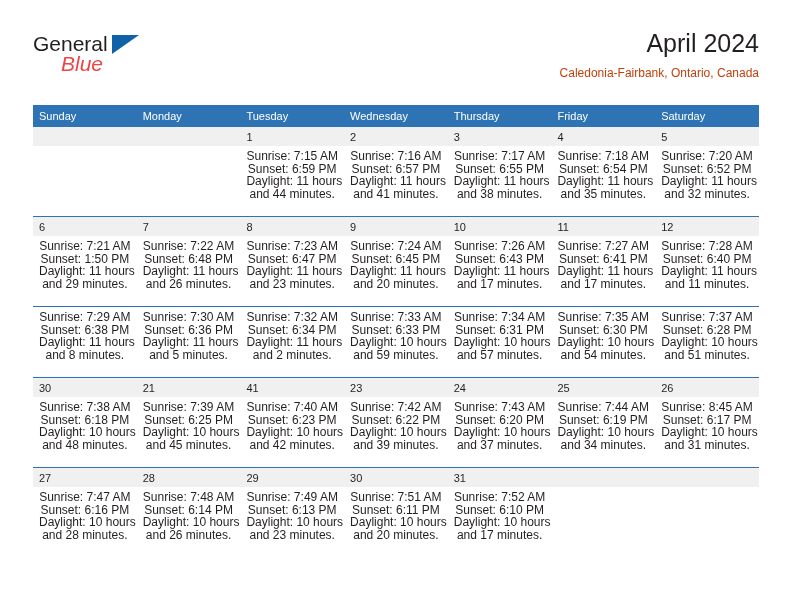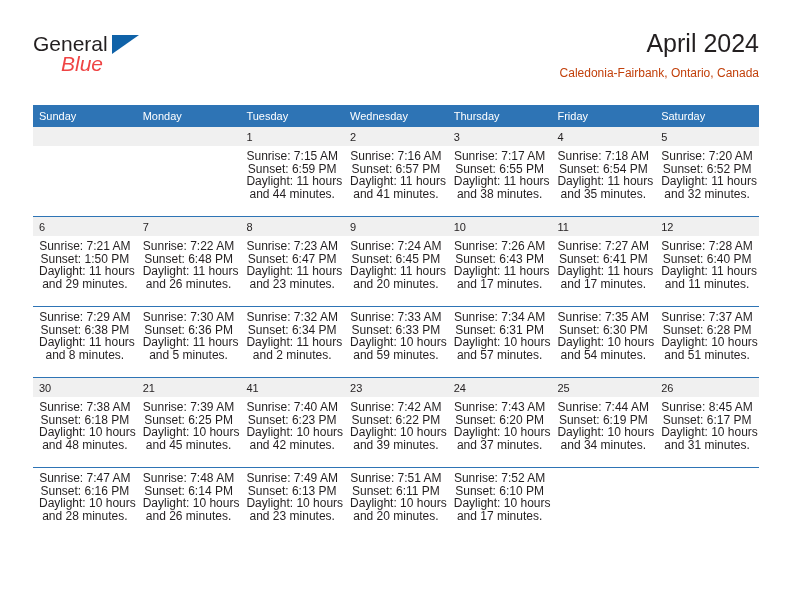--- a/index.html
+++ b/index.html
@@ -385,20 +385,29 @@
           <td>
             <span class="info-line">Sunrise: 8:45 AM</span>
             <span class="info-line">Sunset: 6:17 PM</span>
             <span class="info-line">Daylight: 10 hours</span>
             <span class="info-line">and 31 minutes.</span>
           </td>
         </tr>
         <tr class="week-sep">
           <td colspan="7"></td>
         </tr>
+        <tr class="daynum-row">
+          <td>27</td>
+          <td>28</td>
+          <td>29</td>
+          <td>30</td>
+          <td>31</td>
+          <td class="empty"></td>
+          <td class="empty"></td>
+        </tr>
         <tr class="info-row">
           <td>
             <span class="info-line">Sunrise: 7:47 AM</span>
             <span class="info-line">Sunset: 6:16 PM</span>
             <span class="info-line">Daylight: 10 hours</span>
             <span class="info-line">and 28 minutes.</span>
           </td>
           <td>
             <span class="info-line">Sunrise: 7:48 AM</span>
             <span class="info-line">Sunset: 6:14 PM</span>

